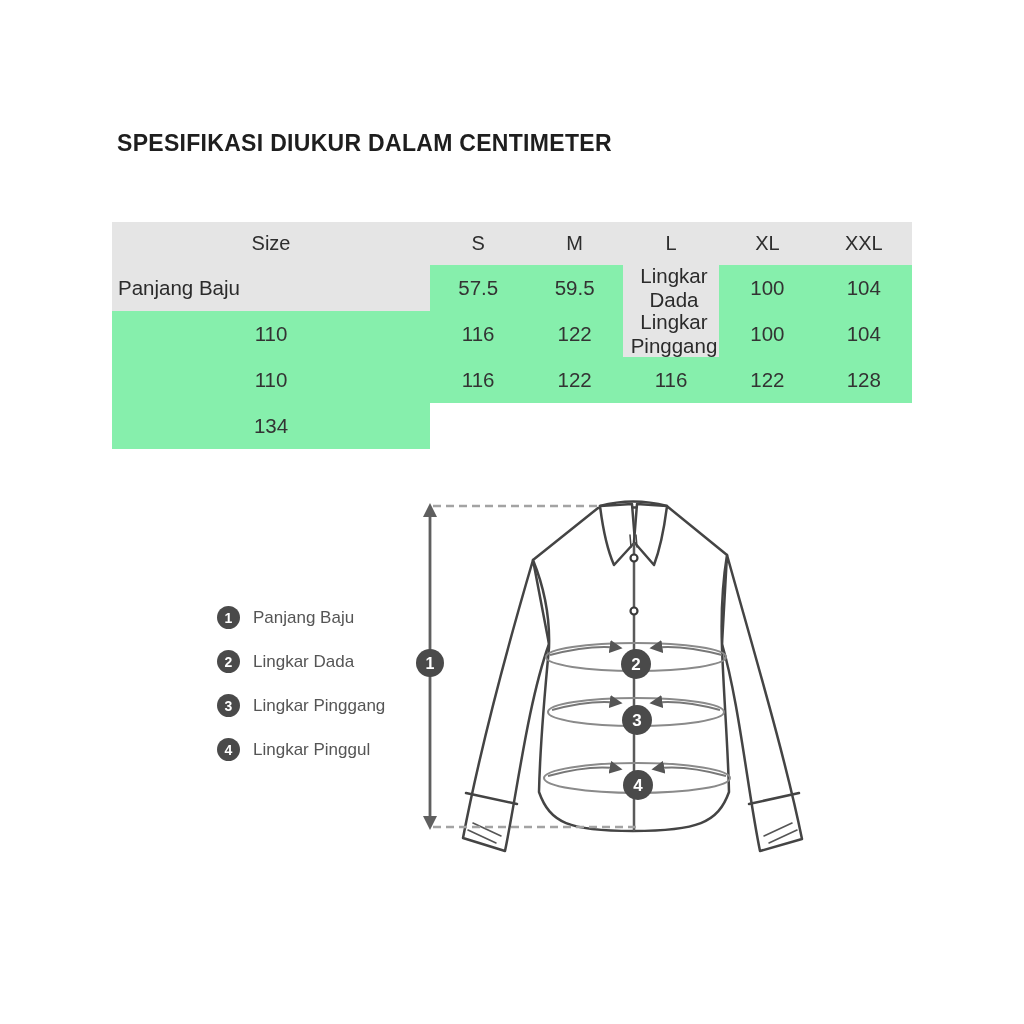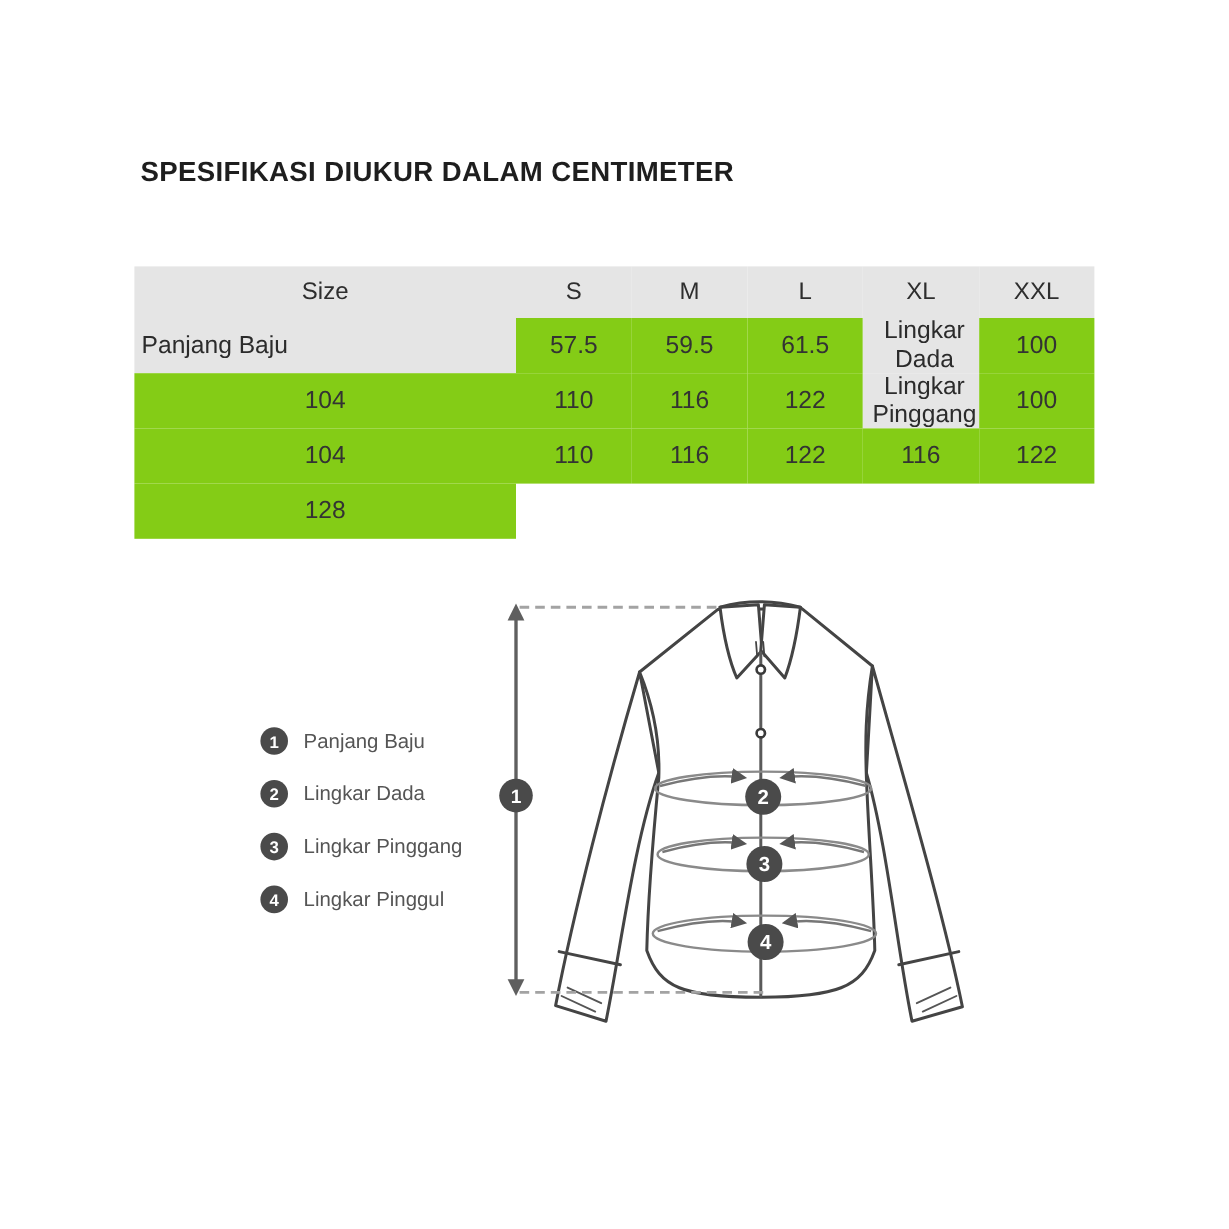--- a/index.html
+++ b/index.html
@@ -14,21 +14,21 @@
   }
   
   .size-table {
     position:absolute; left:112px; top:222px; width:800px;
     display:grid; grid-template-columns:318px repeat(5, 1fr);
   }
   .cell { display:flex; align-items:center; justify-content:center;text-align:center; }
   .th {
     height:43px; background:#e5e5e5; font-size:20px; color:#2e2e2e; font-weight:500;
   }
-  .td { height:46px; font-size:20.5px; color:#333333; font-weight:500; background:#84cc16; }
+  .td { height:46px; font-size:20.5px; color:#333333; font-weight:500; background:#86efac; }
   .td.rowlabel {
     background:#e5e5e5; justify-content:flex-start; padding-left:6px;
     color:#2b2b2b;
   }
   
   .legend { position:absolute; left:217px; top:606px; }
   .legend-item { display:flex; align-items:center; height:23px; margin-bottom:21px; }
   .legend-badge {
     width:23px; height:23px; border-radius:50%; background:#4a4a4a; color:#ffffff;
     font-size:14px; font-weight:700; display:flex; align-items:center; justify-content:center;
@@ -54,39 +54,39 @@
     <div class="cell th">Size</div>
     <div class="cell th">S</div>
     <div class="cell th">M</div>
     <div class="cell th">L</div>
     <div class="cell th">XL</div>
     <div class="cell th">XXL</div>
 
     <div class="cell td rowlabel">Panjang Baju</div>
     <div class="cell td">57.5</div>
     <div class="cell td">59.5</div>
-    <div class="cell td">61.5</div>
 
     <div class="cell td rowlabel">Lingkar Dada</div>
     <div class="cell td">100</div>
     <div class="cell td">104</div>
     <div class="cell td">110</div>
     <div class="cell td">116</div>
     <div class="cell td">122</div>
 
     <div class="cell td rowlabel">Lingkar Pinggang</div>
     <div class="cell td">100</div>
     <div class="cell td">104</div>
     <div class="cell td">110</div>
     <div class="cell td">116</div>
     <div class="cell td">122</div>
 
     <div class="cell td">116</div>
     <div class="cell td">122</div>
     <div class="cell td">128</div>
+    <div class="cell td">134</div>
   </div>
 
   <div class="legend">
     <div class="legend-item">
       <span class="legend-badge">1</span>
       <span class="legend-label">Panjang Baju</span>
     </div>
     <div class="legend-item">
       <span class="legend-badge">2</span>
       <span class="legend-label">Lingkar Dada</span>

